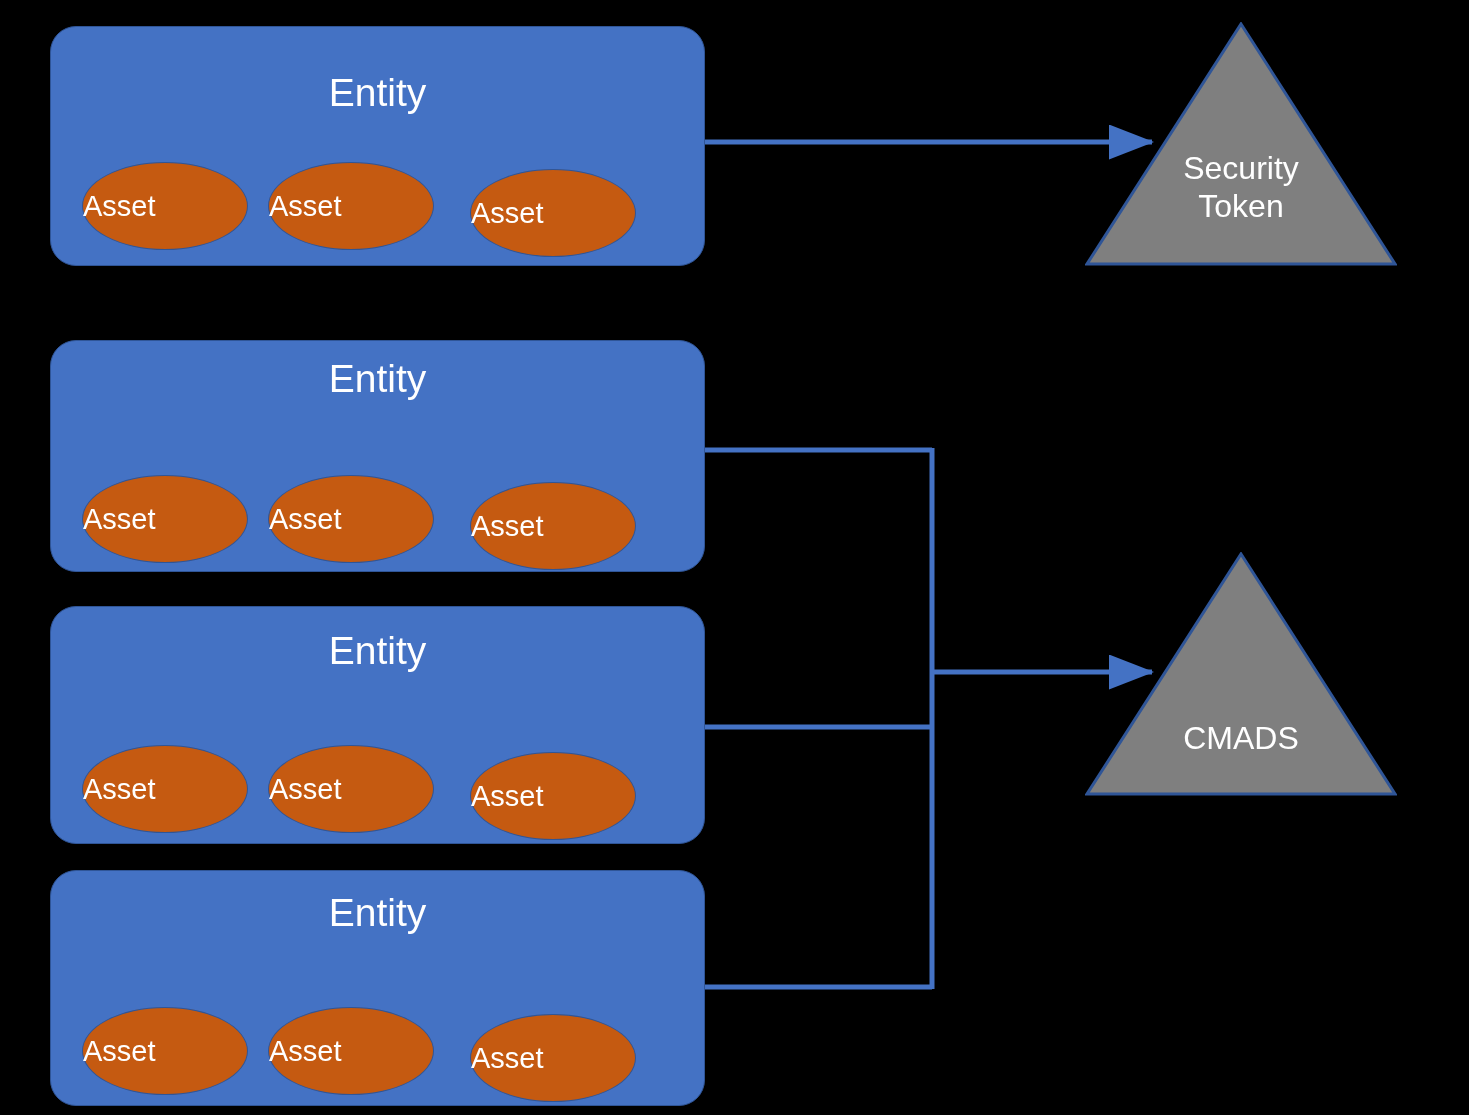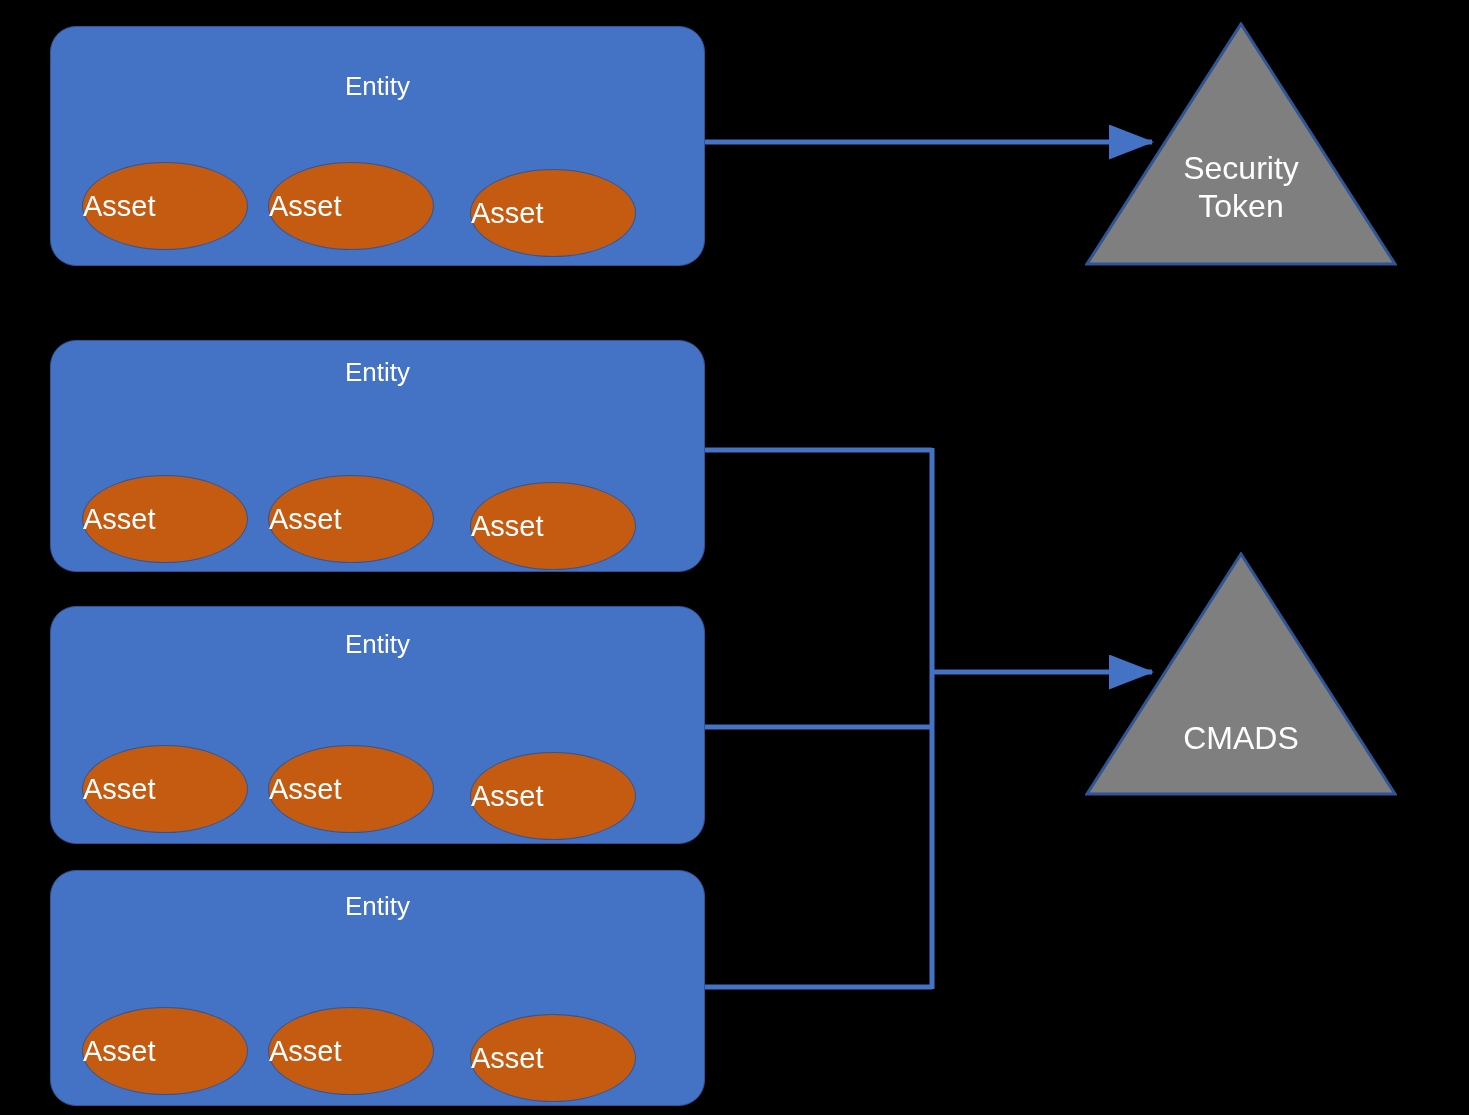--- a/index.html
+++ b/index.html
@@ -21,21 +21,21 @@
     border: 1px solid #2F5597;
     border-radius: 26px;
     box-sizing: border-box;
   }
   .entity-title {
     position: absolute;
     left: 0;
     right: 0;
     text-align: center;
     color: #FFFFFF;
-    font-size: 26px;
+    font-size: 39px;
     line-height: 1;
     white-space: nowrap;
     font-family: "Liberation Sans", sans-serif;
   }
   .asset-ellipse {
     position: absolute;
     background: #C55A11;
     border: 1px solid #2F5597;
     border-radius: 50%;
     box-sizing: border-box;

